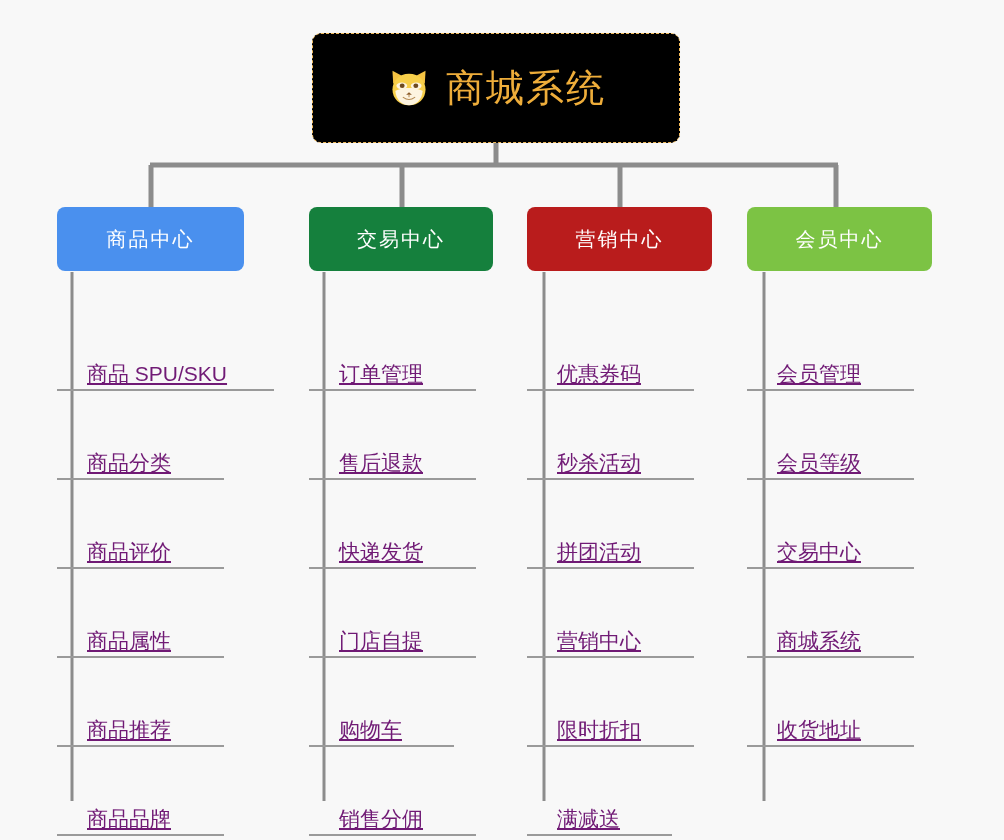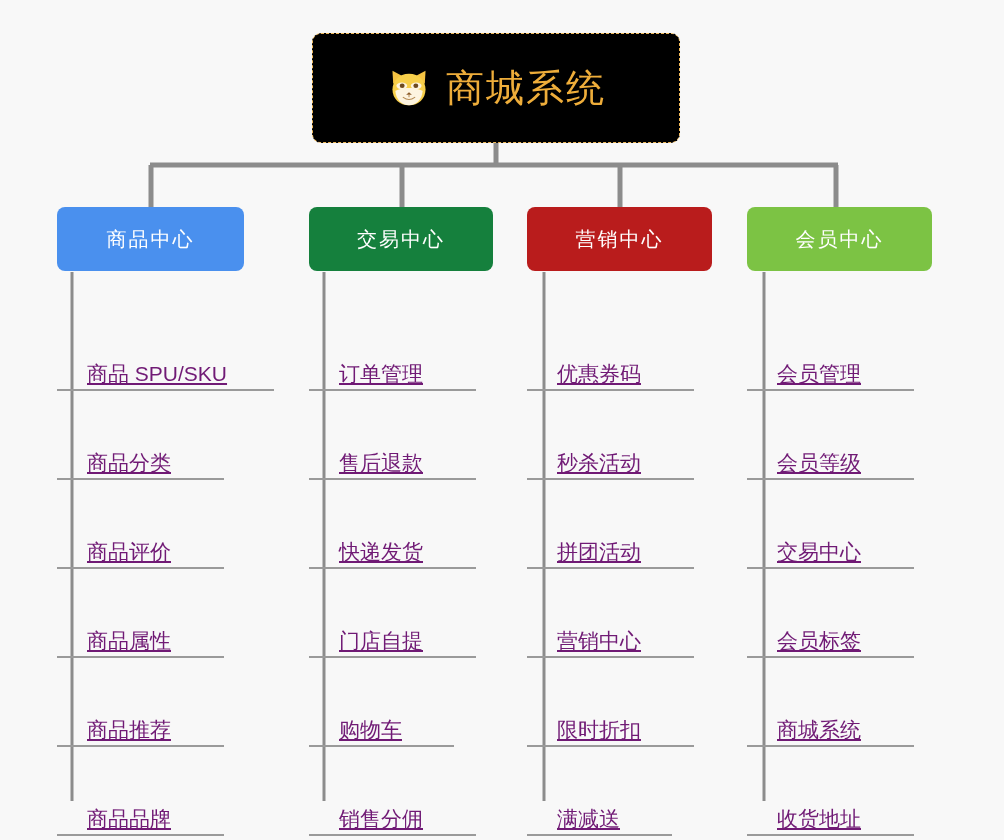--- a/index.html
+++ b/index.html
@@ -225,24 +225,20 @@
       </div>
       <div class="leaf">
         <span class="leaf-label">会员等级</span>
         <span class="leaf-underline" style="width:167px"></span>
       </div>
       <div class="leaf">
         <span class="leaf-label">交易中心</span>
         <span class="leaf-underline" style="width:167px"></span>
       </div>
       <div class="leaf">
-        <span class="leaf-label">会员标签</span>
-        <span class="leaf-underline" style="width:167px"></span>
-      </div>
-      <div class="leaf">
         <span class="leaf-label">商城系统</span>
         <span class="leaf-underline" style="width:167px"></span>
       </div>
       <div class="leaf">
         <span class="leaf-label">收货地址</span>
         <span class="leaf-underline" style="width:167px"></span>
       </div>
     </div>
   </div>
 

